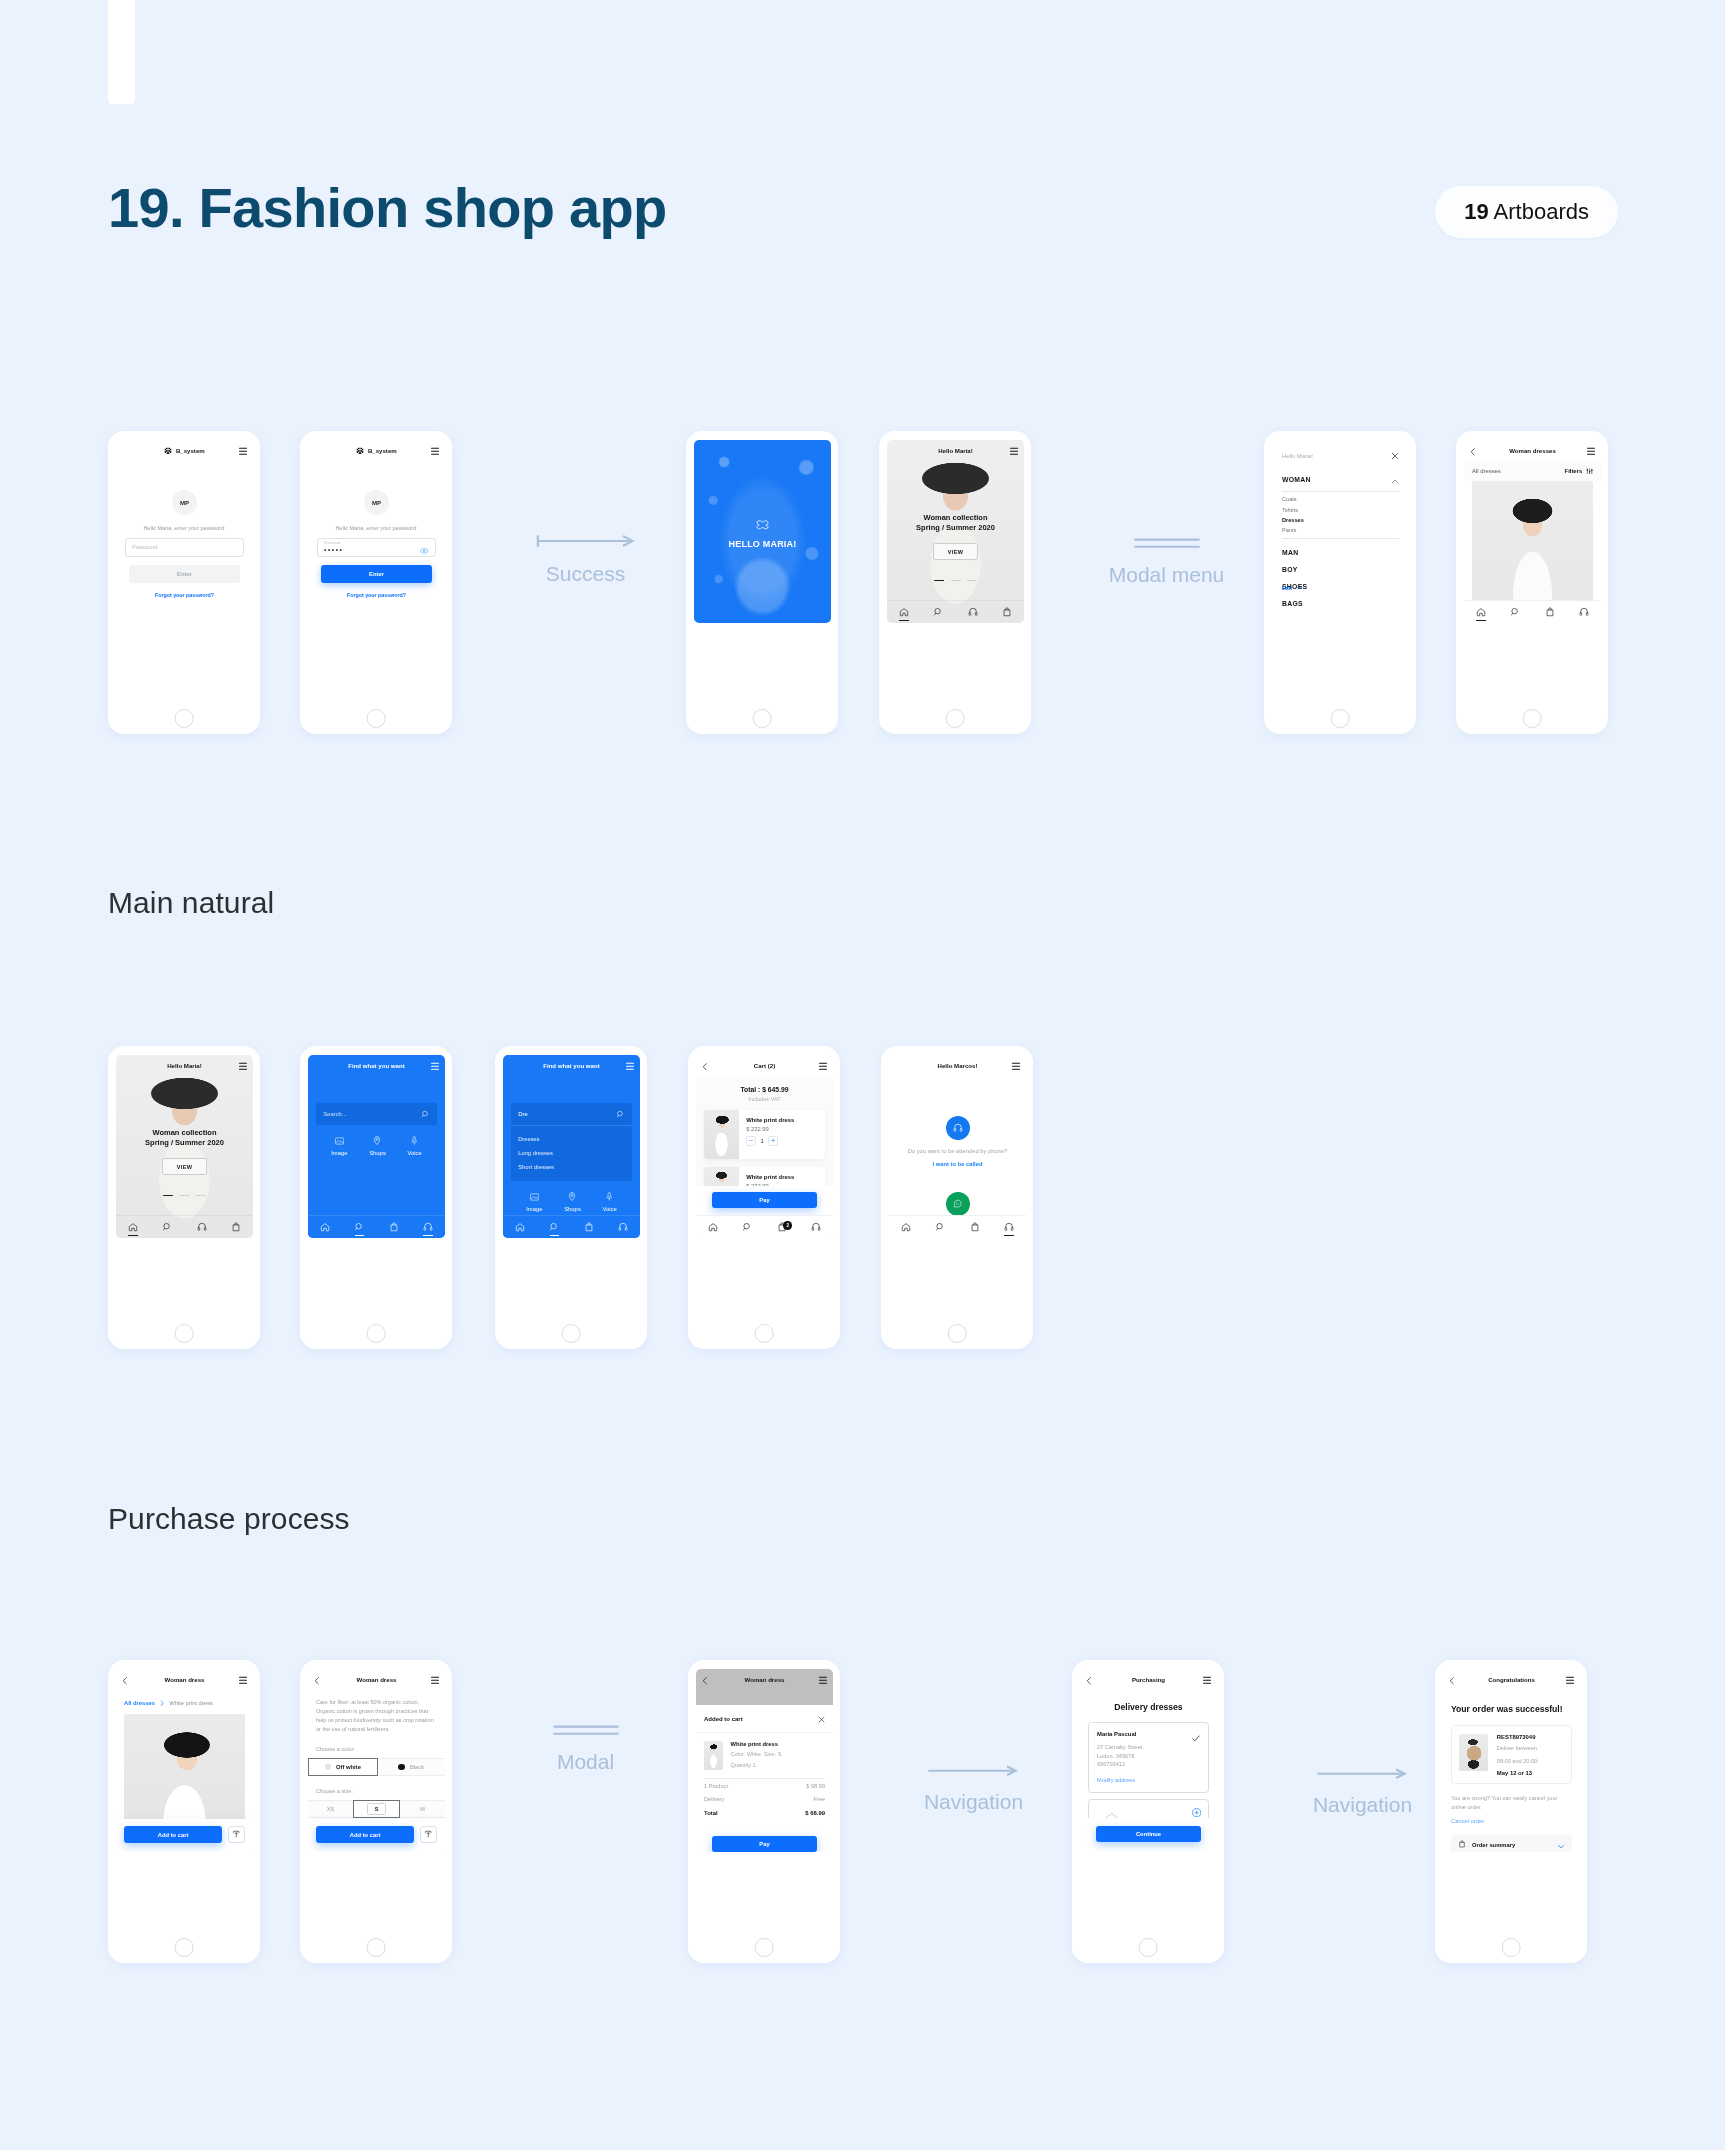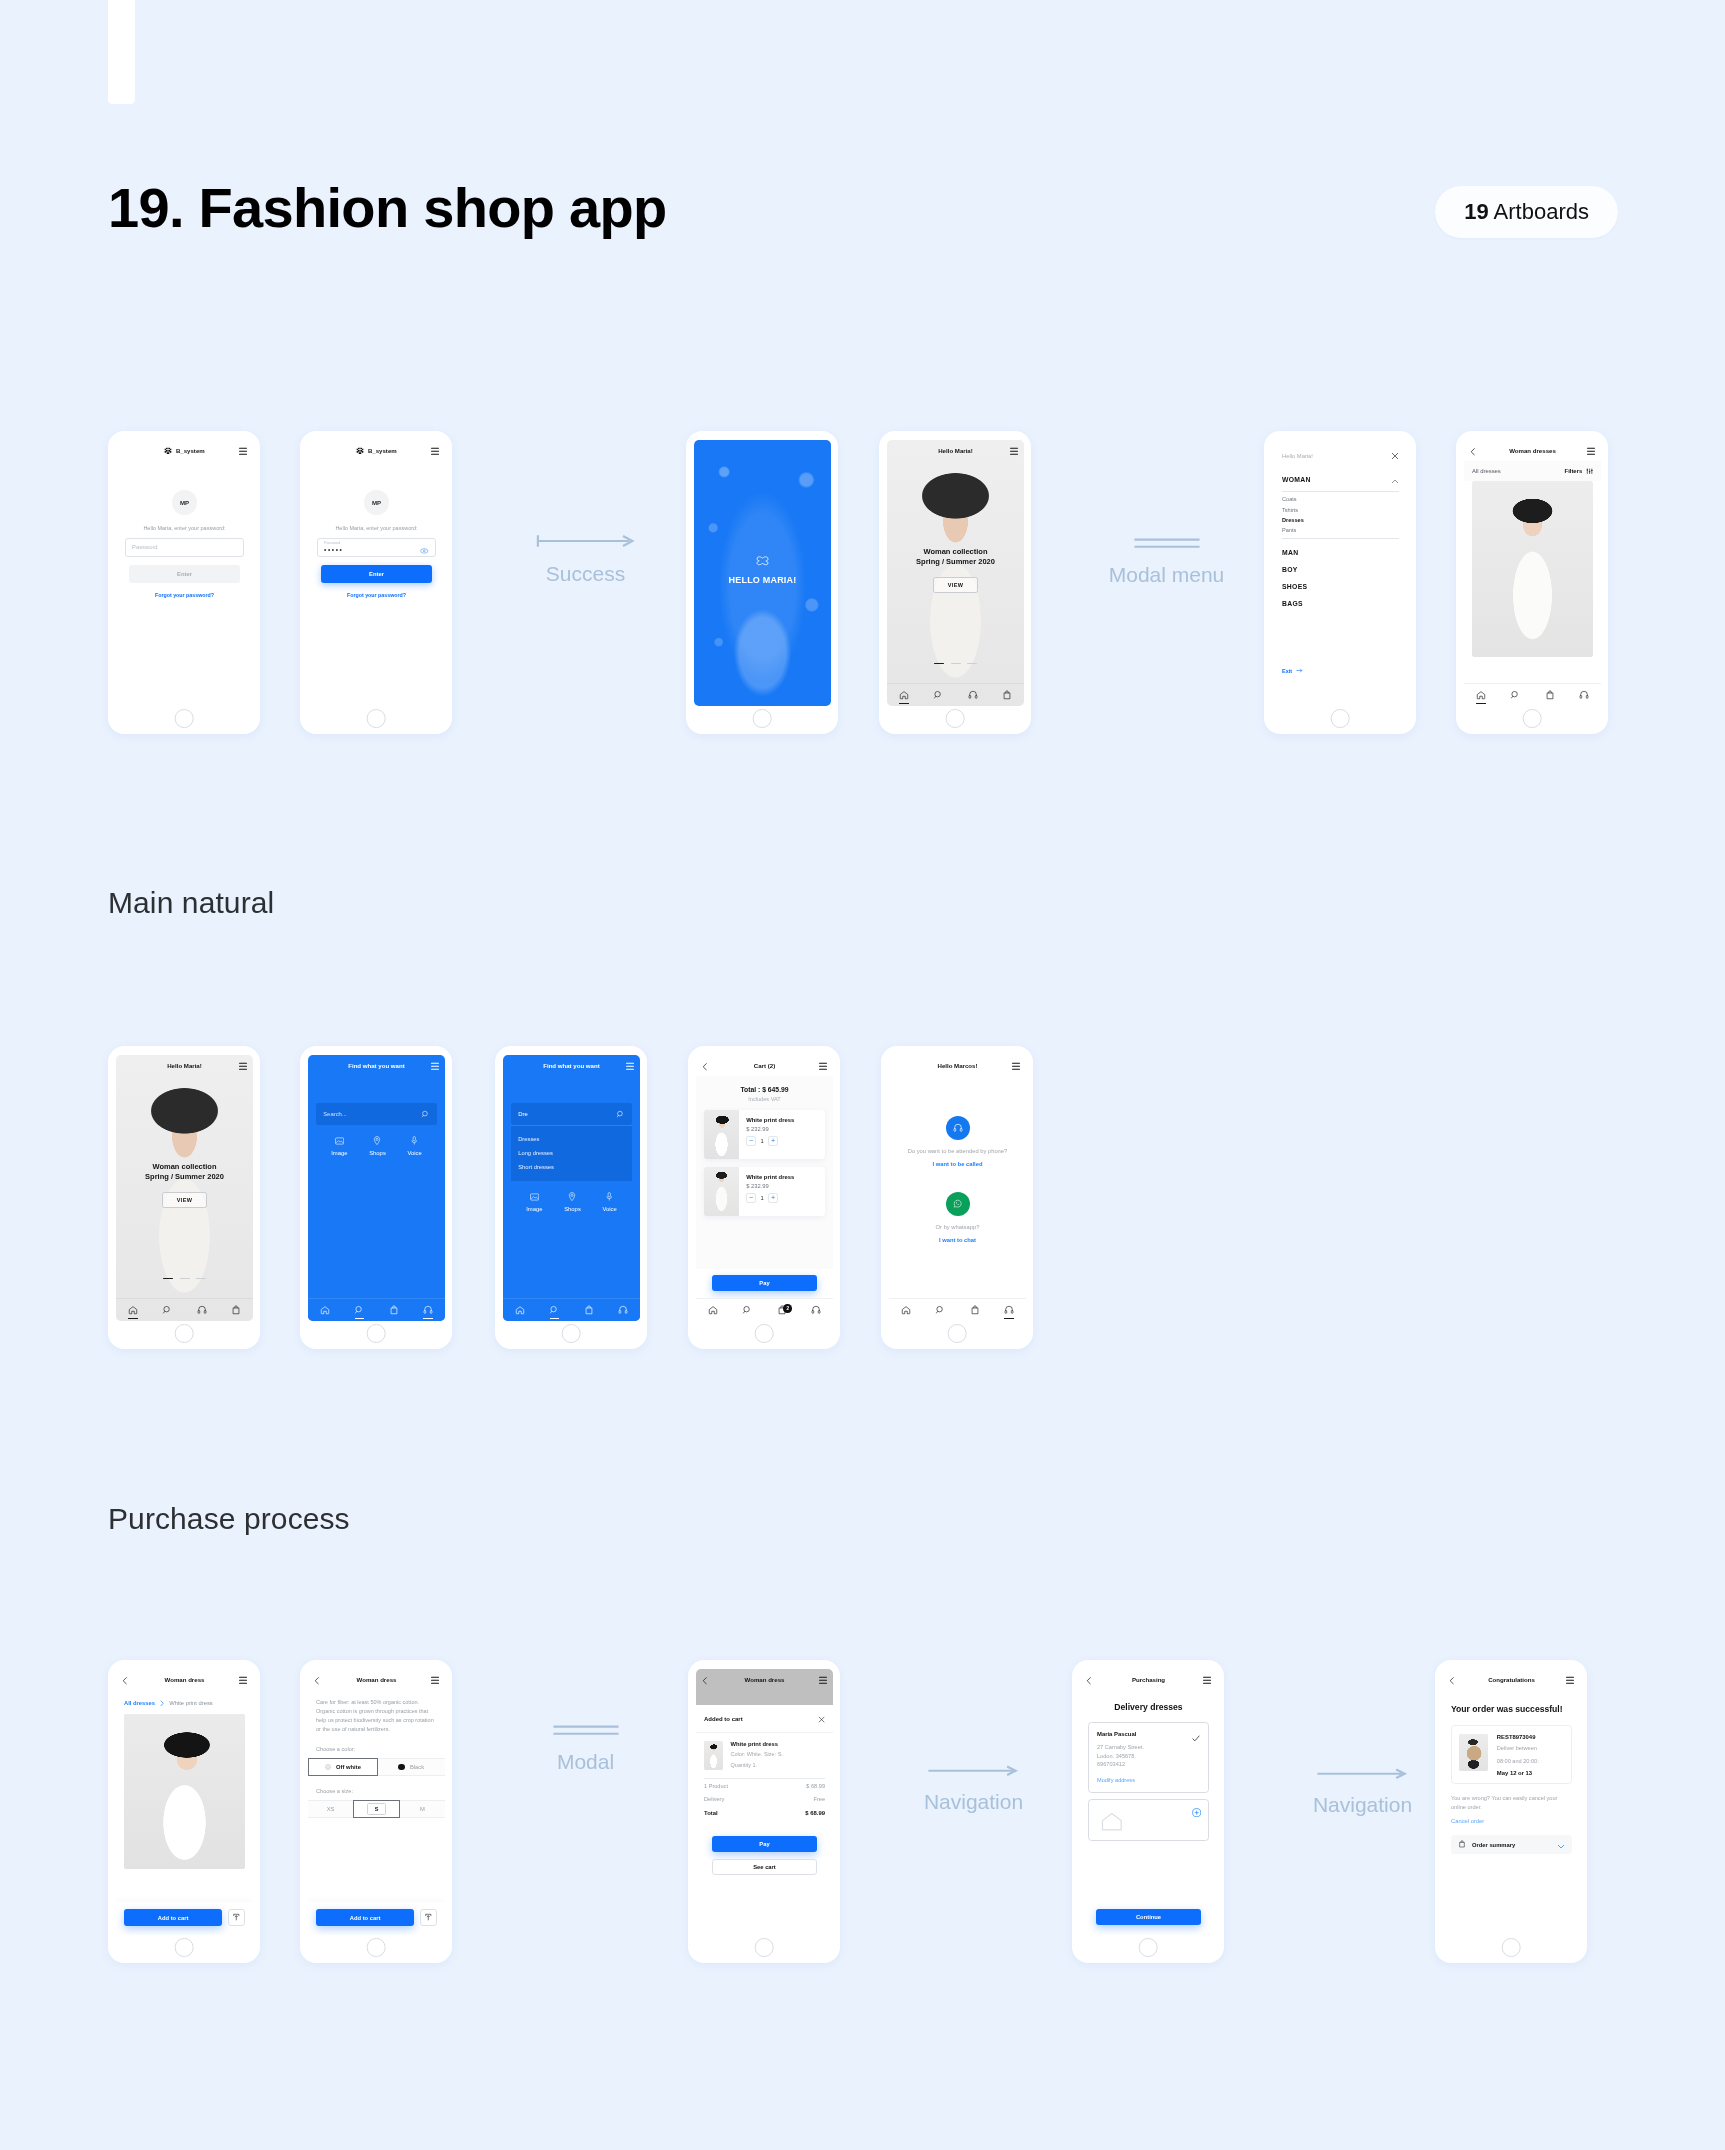--- a/index.html
+++ b/index.html
@@ -13,21 +13,21 @@
 
   
   .top-tab {
     position: absolute; left: 108px; top: -7.2px;
     width: 27px; height: 111px; background: #ffffff; border-radius: 0 0 4.3px 4.3px;
   }
 
   
   .hdr { position: absolute; left: 108px; top: 173px; width: 1510px; height: 93px; }
   .hdr-title {
-    font-size: 56px; font-weight: 700; color: #000000; letter-spacing: -0.7px;
+    font-size: 56px; font-weight: 700; color: #0c4a6e; letter-spacing: -0.7px;
     font-family: "Liberation Sans Narrow","Liberation Sans", sans-serif;
     line-height: 69px; white-space: nowrap;
   }
   .badge {
     position: absolute; right: 0; top: 13px;
     background: #fbfdff; border-radius: 29px;
     padding: 13px 29px; font-size: 22px; color: #111; white-space: nowrap;
     box-shadow: 0 0.7px 2.2px rgba(40,80,160,.05);
   }
   .badge b { font-weight: 700; }
@@ -39,21 +39,21 @@
   }
 
   
   .phone {
     position: absolute; width: 152px; height: 303px;
     background: #ffffff; border-radius: 16px;
     box-shadow: 0 2.9px 10px rgba(70,110,180,.07);
     padding: 9.3px 8px 0 8px;
   }
   .screen {
-    position: relative; width: 137px; height: 266px; overflow: hidden;
+    position: relative; width: 137px; height: 183px; overflow: hidden;
     border-radius: 5px; background: #ffffff;
   }
   .home-btn {
     position: absolute; left: 50%; bottom: 6.5px; transform: translateX(-50%);
     width: 18.7px; height: 18.7px; border-radius: 50%; border: 0.9px solid #d9dde2;
   }
 
   
   .topbar {
     height: 21px; display: flex; align-items: center; justify-content: center;

